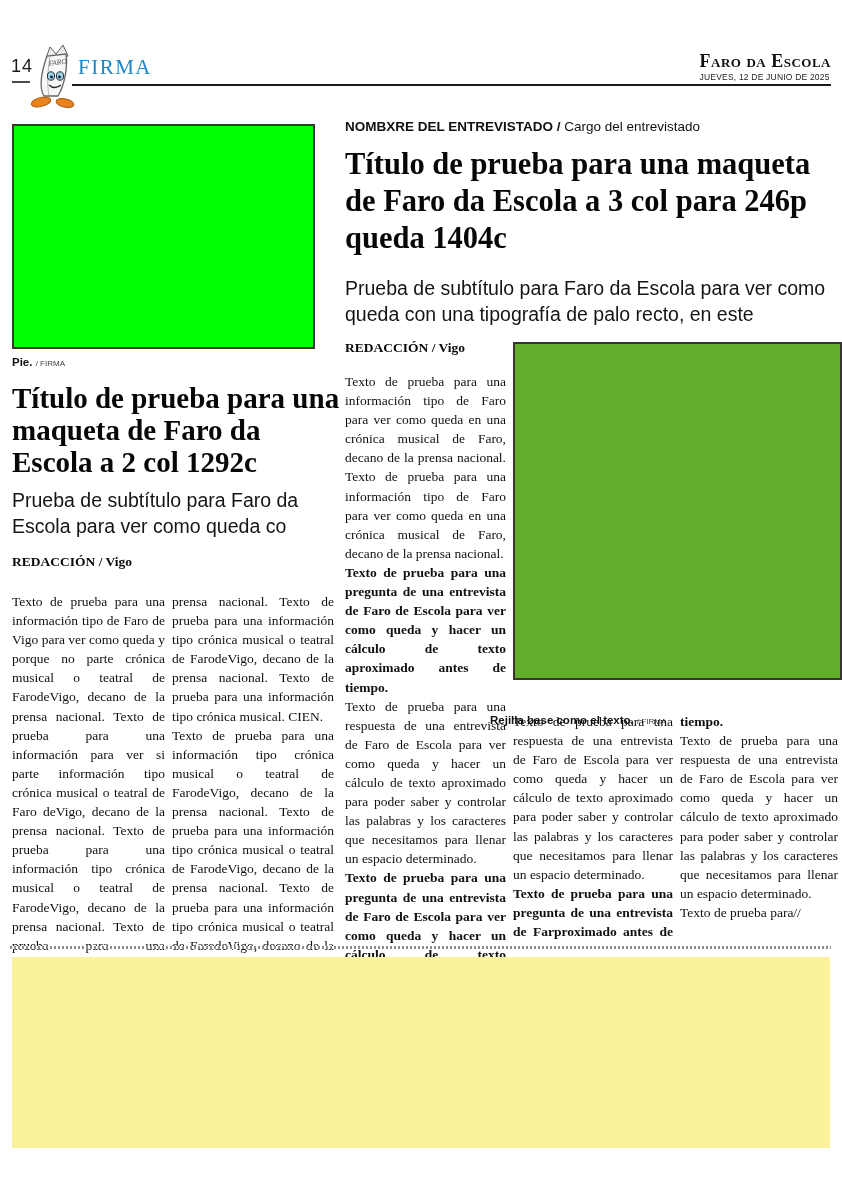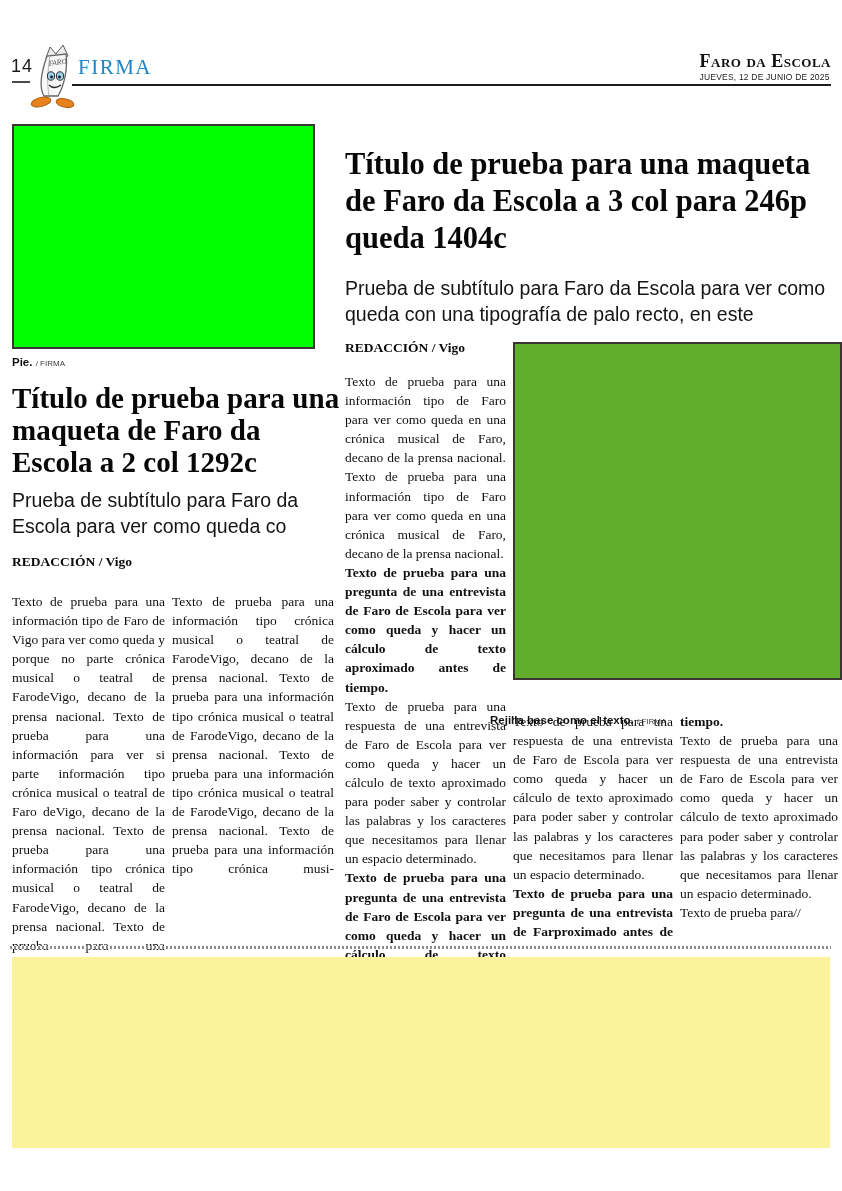--- a/index.html
+++ b/index.html
@@ -94,23 +94,27 @@
   </div>
 
   <h1 class="headline headline-left">Título de prueba para una maqueta de Faro da Escola  a 2 col 1292c</h1>
   <div class="subtitle subtitle-left">Prueba de subtítulo para Faro da Escola para ver como queda co</div>
   <div class="byline byline-left">REDACCIÓN / Vigo</div>
 
   <div class="bodycol lcol1">
       <p class="para normal-cont">Texto de prueba para una información tipo de Faro de Vigo para ver como queda y porque no parte crónica musical o teatral de FarodeVigo, decano de la prensa nacional. Texto de prueba para una información para ver si parte información tipo crónica musical o teatral de Faro deVigo, decano de la prensa nacional. Texto de prueba para una información tipo crónica musical o teatral de FarodeVigo, decano de la prensa nacional. Texto de prueba para una información tipo crónica musical o teatral de FarodeVigo, decano de la</p>
     </div>
   <div class="bodycol lcol2">
+      <p class="para normal">prensa nacional. Texto de prueba para una información tipo crónica musical o teatral de FarodeVigo, decano de la prensa nacional. Texto de prueba para una información tipo crónica musical. CIEN.</p>
       <p class="para normal-cont">Texto de prueba para una información tipo crónica musical o teatral de FarodeVigo, decano de la prensa nacional. Texto de prueba para una información tipo crónica musical o teatral de FarodeVigo, decano de la prensa nacional. Texto de prueba para una información tipo crónica musical o teatral de FarodeVigo, decano de la prensa nacional. Texto de prueba para una información tipo crónica musi-</p>
     </div>
 
+  <div class="kicker">
+    <span class="kicker-bold">NOMBXRE DEL ENTREVISTADO / </span><span>Cargo del entrevistado</span>
+  </div>
 
   <h1 class="headline headline-right">Título de prueba para una maqueta de Faro da Escola  a 3 col para 246p queda 1404c</h1>
   <div class="subtitle subtitle-right">Prueba de subtítulo para Faro da Escola para ver como queda con una tipografía de palo recto, en este</div>
   <div class="byline byline-right">REDACCIÓN / Vigo</div>
 
   <div class="photo img-right" style="background-color: rgb(96, 174, 43);"></div>
 
   <div class="caption caption-right">
     <span class="cap-label">Rejilla base como el texto.</span>
     <span class="cap-credit">/ FIRMA</span>

